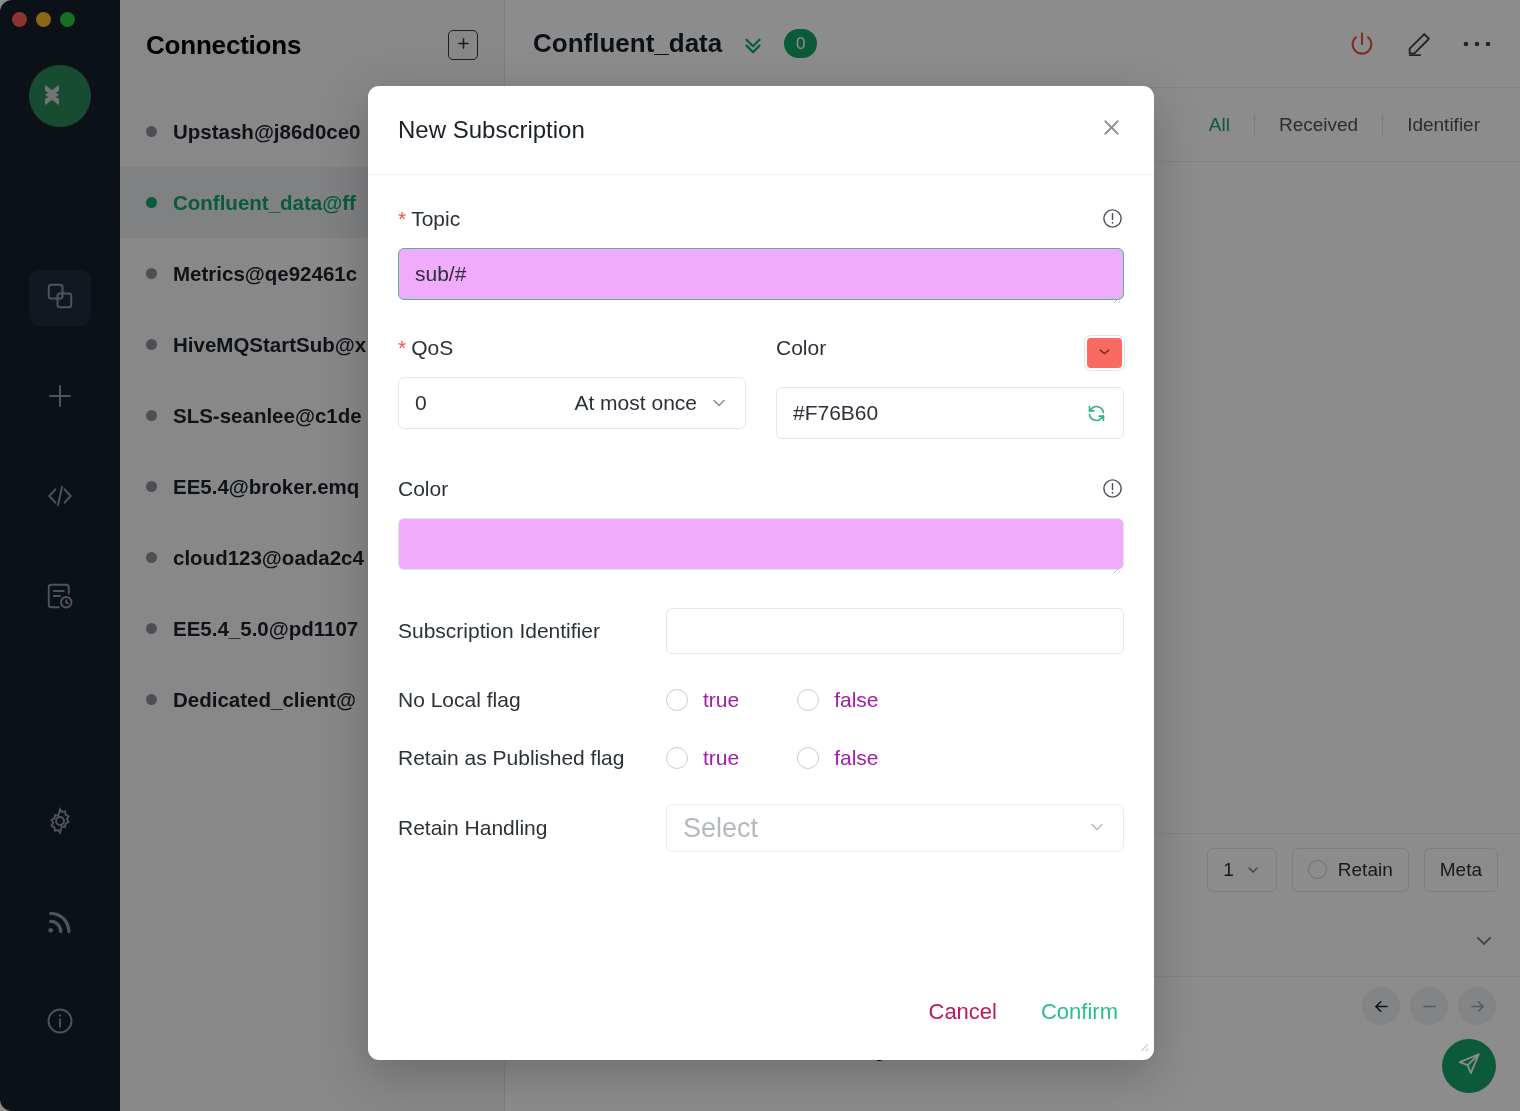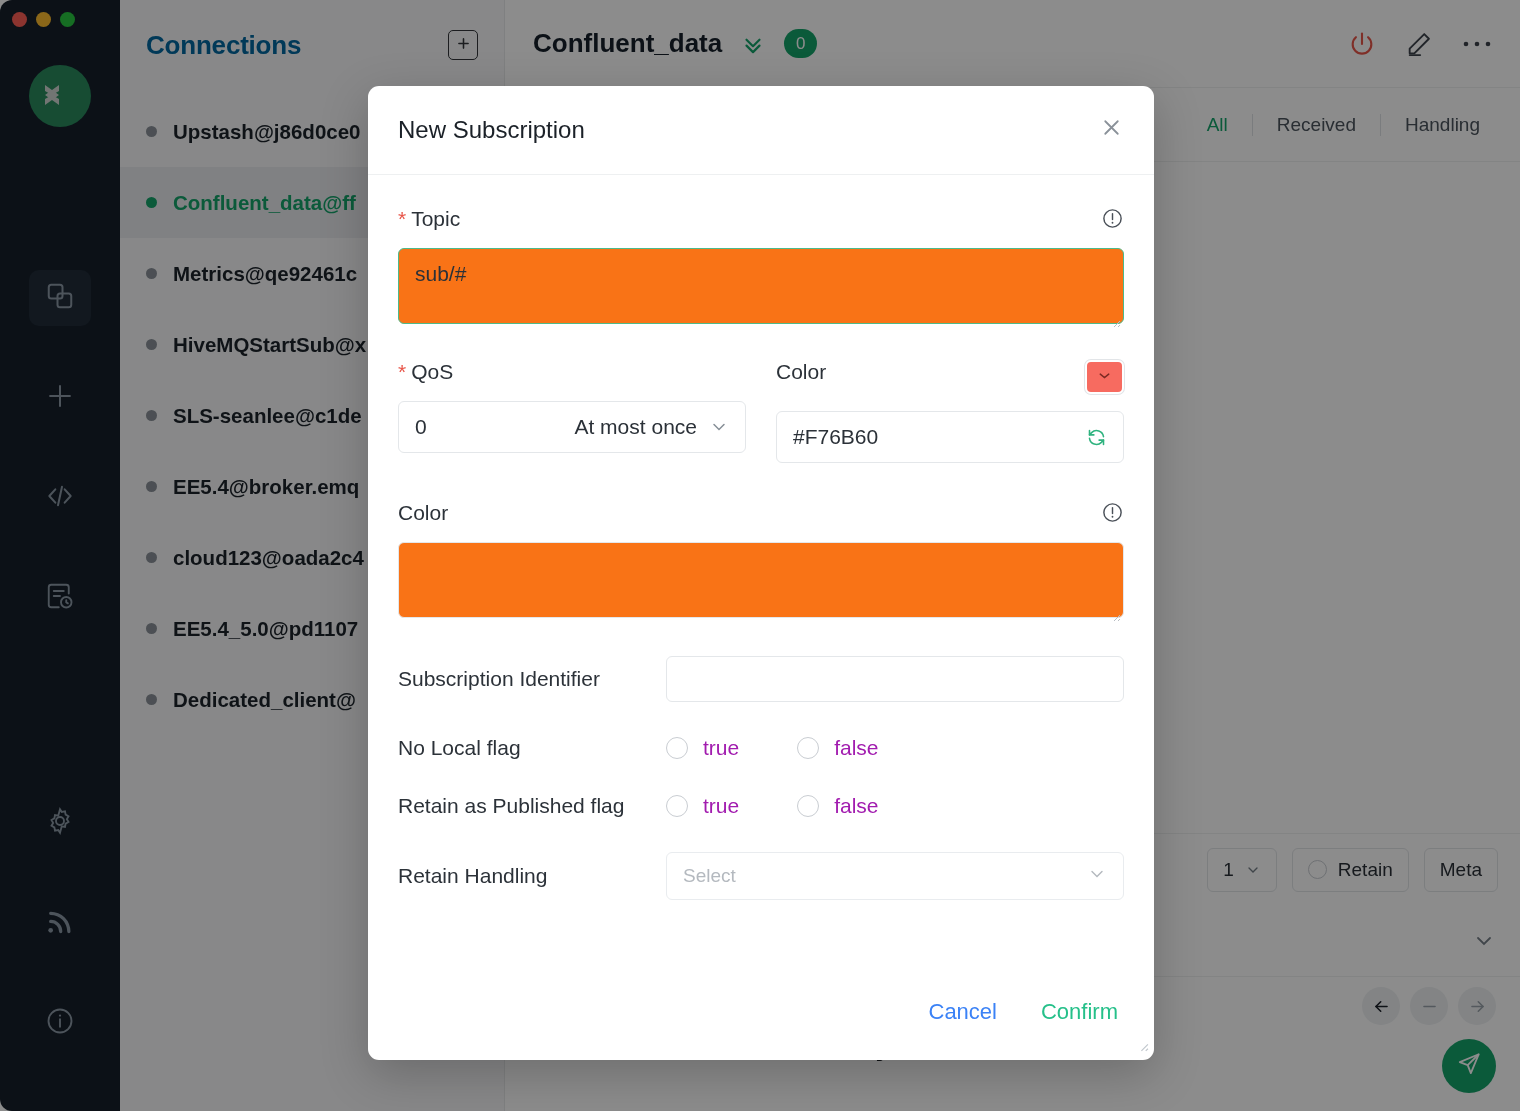--- a/index.html
+++ b/index.html
@@ -63,21 +63,21 @@
     background:#f7f8f9;
     border-right:1px solid #e8eaec;
     position:relative; z-index:5;
     display:flex; flex-direction:column;
   }
   #conn-head {
     height:90px; flex:0 0 90px;
     display:flex; align-items:center; justify-content:space-between;
     padding:0 26px 0 26px;
   }
-  #conn-title { font-size:26px; font-weight:bold; color:#0369a1; letter-spacing:-0.2px; }
+  #conn-title { font-size:26px; font-weight:bold; color:#000000; letter-spacing:-0.2px; }
   #conn-add {
     width:30px; height:30px;
     border:1.7px solid #33363b; border-radius:5px;
     display:flex; align-items:center; justify-content:center;
     color:#33363b;
   }
   #conn-list { padding-top:6px; overflow:hidden; }
   .conn-item {
     height:71px;
     display:flex; align-items:center; gap:16px;
@@ -195,27 +195,27 @@
   .field-label-row {
     display:flex; align-items:flex-start; justify-content:space-between;
     margin-bottom:17px;
     gap:44px;
   }
   .field-label { font-size:21px; color:#2c3239; }
   .req-star { color:#e8564a; margin-right:5px; }
   .info-ico { color:#4a5058; display:flex; }
 
   .ta {
-    width:100%; height:76px;
+    width:100%; height:52px;
     border:1px solid #4dba8a; border-radius:6px;
     font-size:21px; color:#2b3138;
     padding:13px 16px;
     font-family:"Liberation Sans", sans-serif;
     resize:none; outline:none;
-    background:#f97316;
+    background:#f0abfc;
     position:relative;
   }
   .ta.plain { border-color:#e4e7ea; }
   .ta-wrap { position:relative; }
   .ta-grip {
     position:absolute; right:3px; bottom:2px;
     width:12px; height:12px; pointer-events:none;
     color:#b9bfc5;
   }
 
@@ -251,29 +251,29 @@
     display:flex; align-items:center; padding:0 16px;
     font-size:20px; color:#2b3138;
   }
   .radio-group { display:flex; align-items:center; gap:58px; }
   .radio-opt { display:flex; align-items:center; gap:15px; font-size:21px; color:#a21caf; }
   .radio-dot { width:22px; height:22px; border-radius:50%; border:1.6px solid #c9cdd2; background:#fff; }
   .select-line {
     flex:1; height:48px;
     border:1px solid #e9ecef; border-radius:6px; background:#fff;
     display:flex; align-items:center; padding:0 16px;
-    font-size:19px; color:#b4b9bf;
+    font-size:27px; color:#b4b9bf;
   }
 
   #modal-foot {
     height:96px; flex:0 0 96px;
     display:flex; align-items:center; justify-content:flex-end;
     gap:44px; padding-right:36px;
   }
-  .btn-text { font-size:22px; color:#3b82f6; }
+  .btn-text { font-size:22px; color:#be185d; }
   .btn-text.primary { color:#26c08a; }
   #modal-grip {
     position:absolute; right:5px; bottom:4px;
     color:#c2c8ce;
   }
 </style>
 </head>
 <body>
 
 <div id="app">
@@ -445,21 +445,21 @@
           </svg>
         </span>
       </div>
     </div>
 
     <div id="filter-bar">
       <span class="filter-tab active">All</span>
       <span class="filter-sep"></span>
       <span class="filter-tab">Received</span>
       <span class="filter-sep"></span>
-      <span class="filter-tab">Handling</span>
+      <span class="filter-tab">Identifier</span>
     </div>
 
     <div id="msg-area">
       <div id="msg-brace">}</div>
 
       <div id="editor-toolbar">
         <div class="tb-box">
           <span>1</span>
           <span class="tb-chevron">
             <svg width="16" height="16" viewBox="0 0 24 24" stroke="currentColor" stroke-width="2" fill="none" stroke-linecap="round">

